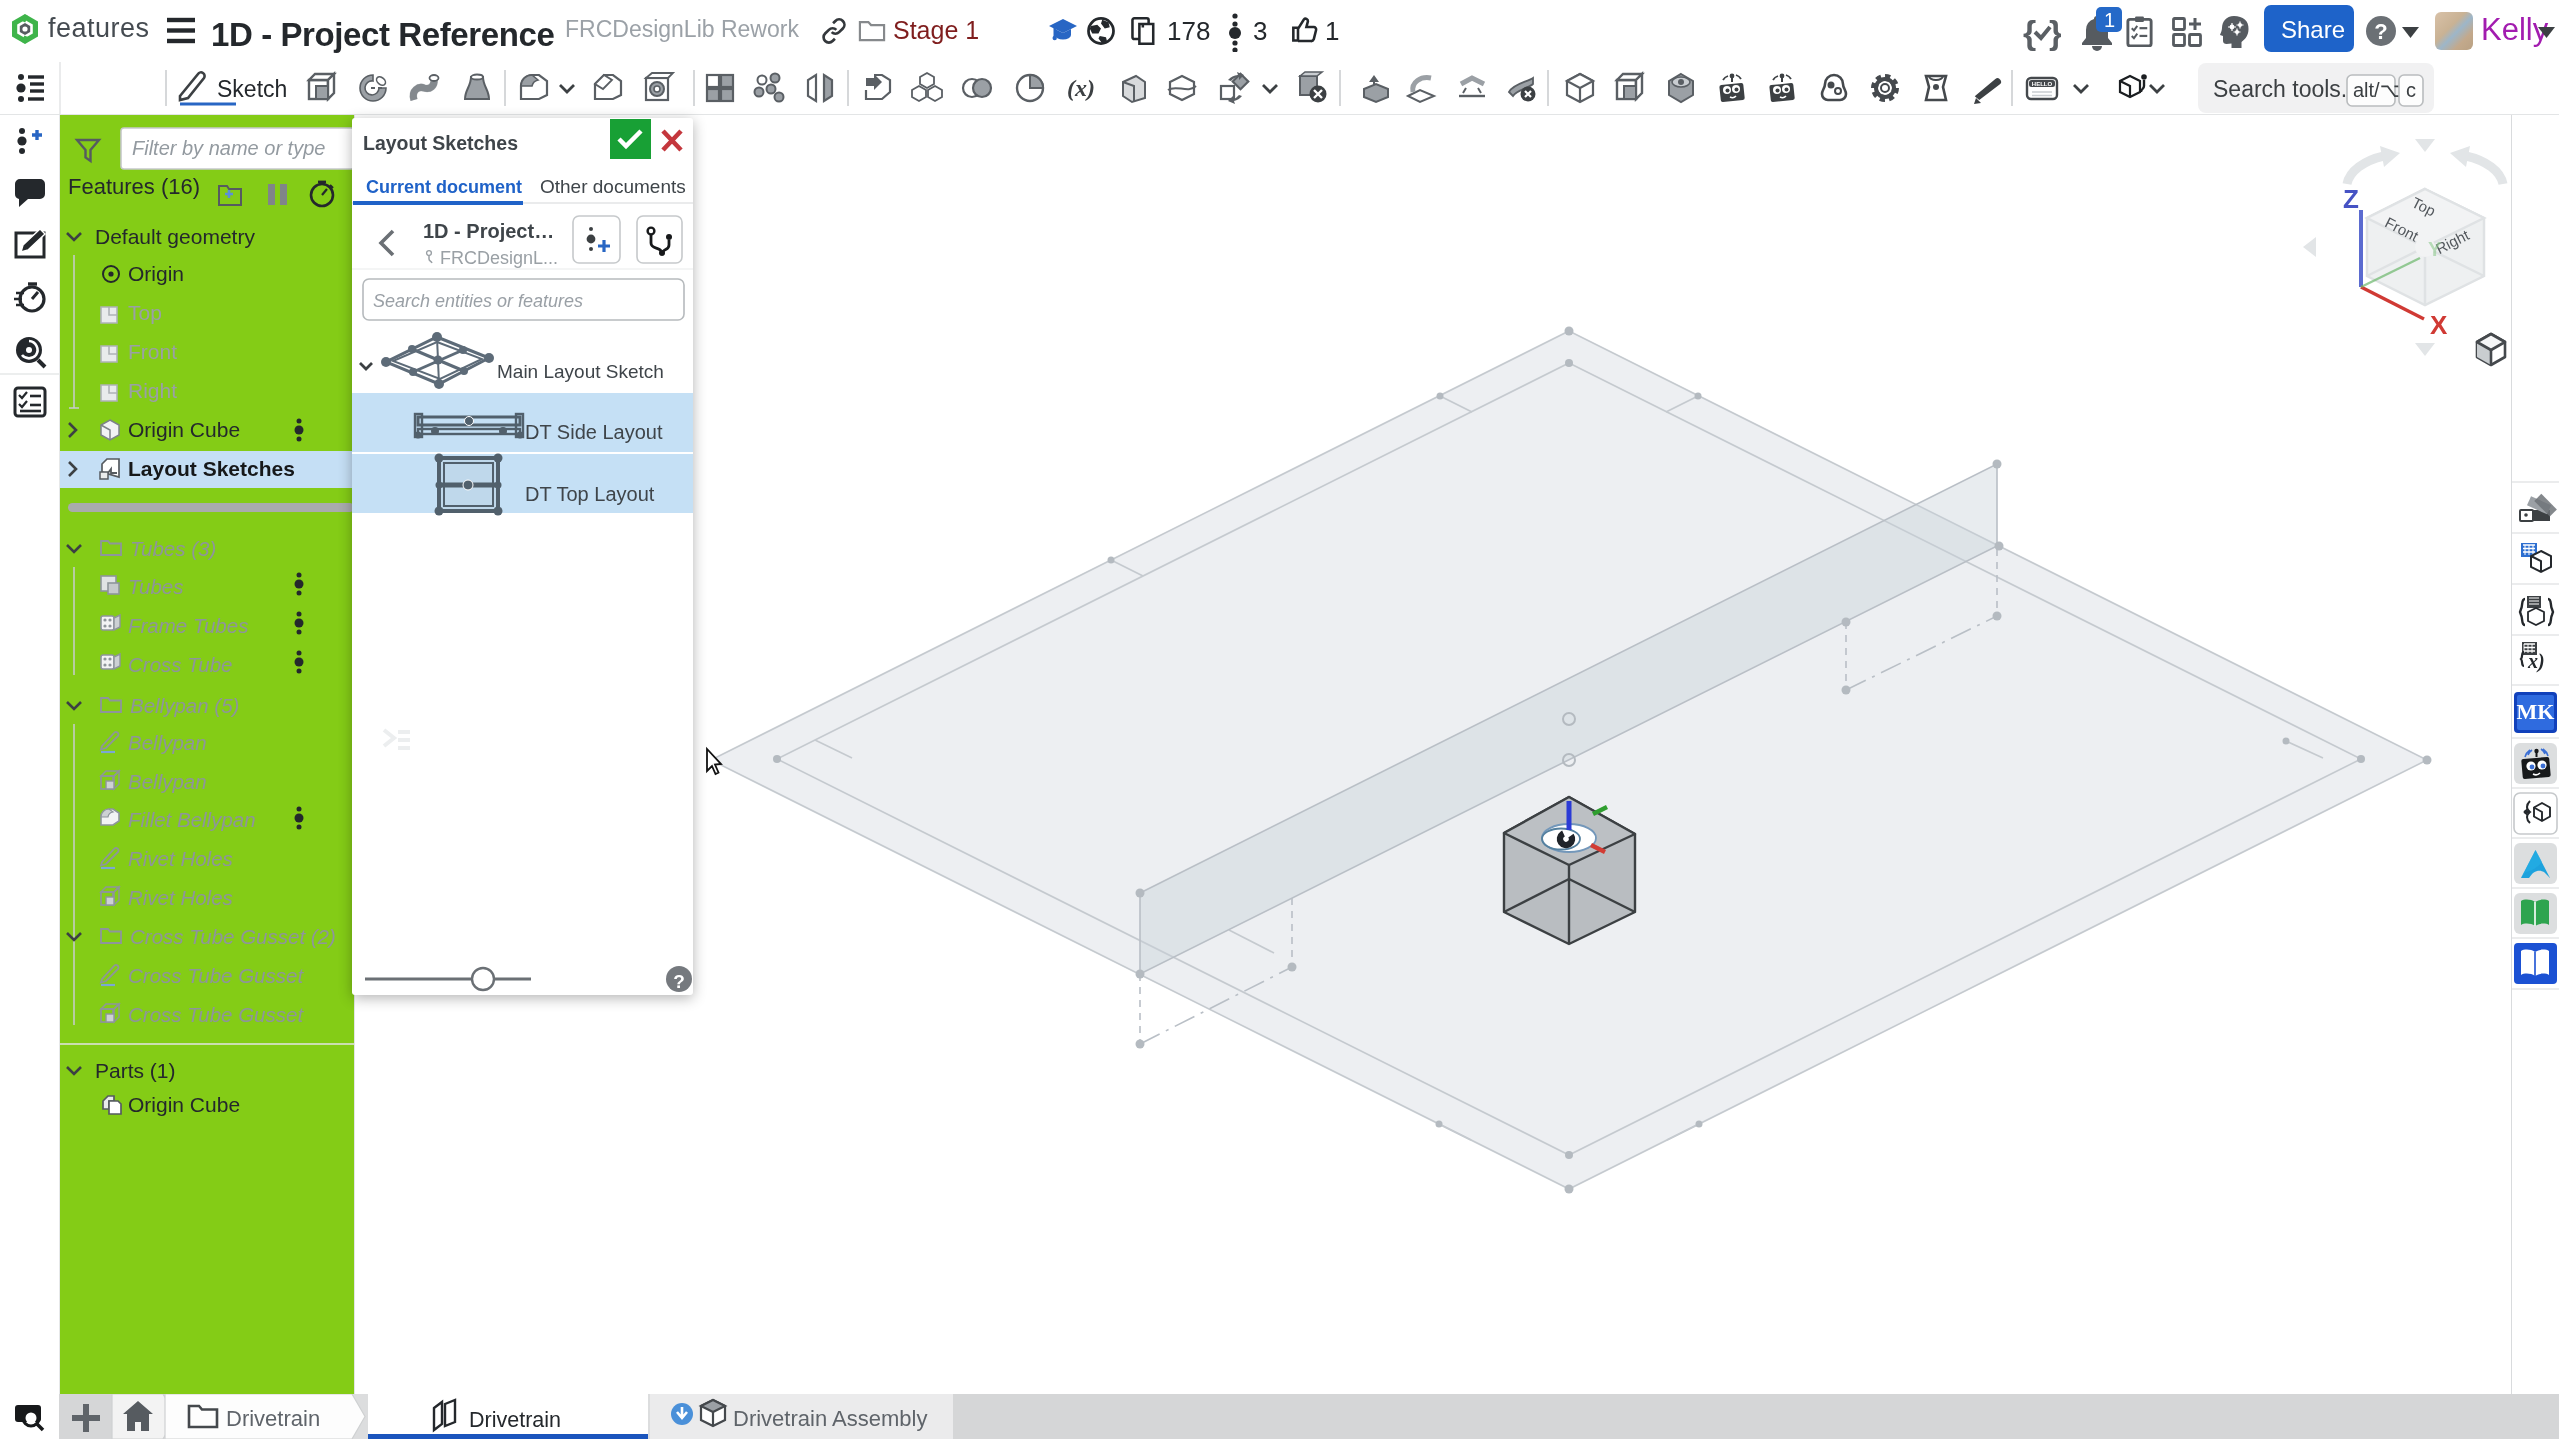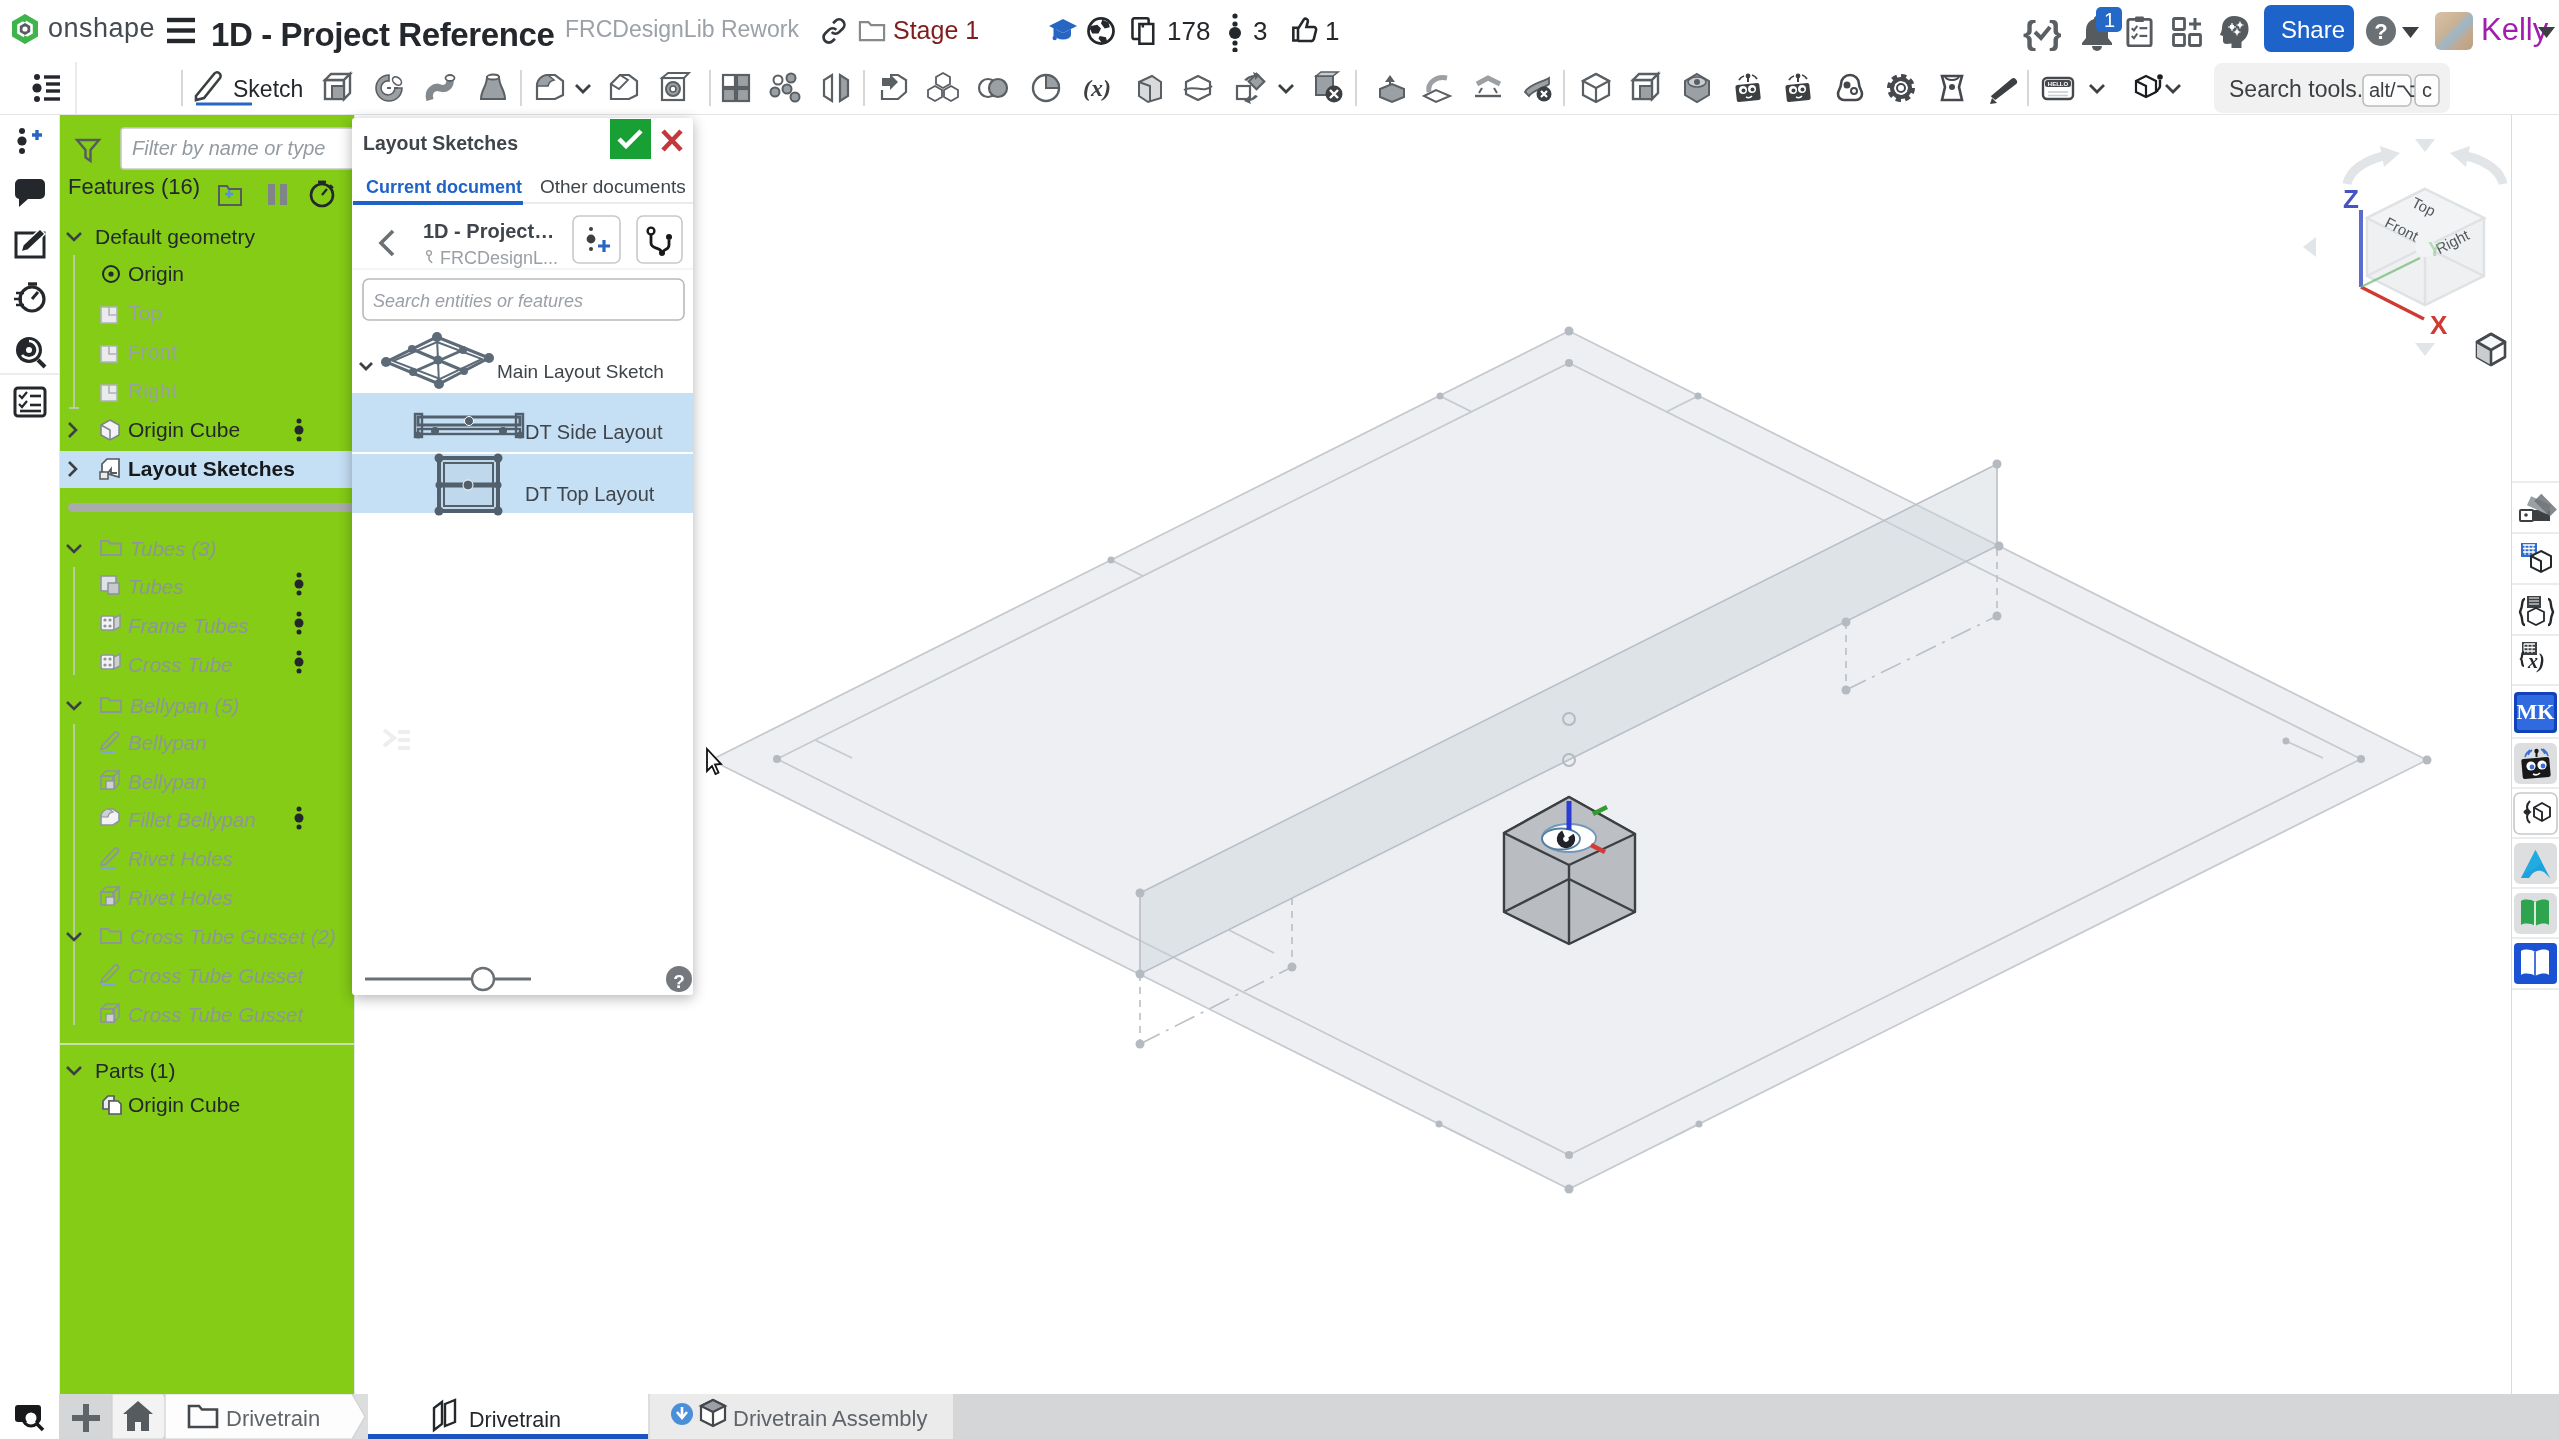--- a/index.html
+++ b/index.html
@@ -1,21 +1,21 @@
 <!DOCTYPE html>
 <html><head>
 <meta charset="utf-8">
 <style>
   * { margin:0; padding:0; box-sizing:border-box; }
   html,body { width:2559px; height:1439px; overflow:hidden; background:#fff;
     font-family:"Liberation Sans", sans-serif; }
   .abs { position:absolute; }
   #scene { position:absolute; left:0; top:0; z-index:0; }
   #header { position:absolute; left:0; top:0; width:2559px; height:62px; background:#fff; z-index:5; }
-  #toolbar { position:absolute; left:0; top:62px; width:2559px; height:53px; background:#fff; z-index:5; border-bottom:1px solid #e3e5e6;padding-left:16px;}
+  #toolbar { position:absolute; left:0; top:62px; width:2559px; height:53px; background:#fff; z-index:5; border-bottom:1px solid #e3e5e6;}
   #leftstrip { position:absolute; left:0; top:115px; width:60px; height:1279px; background:#fff; z-index:4; border-right:1px solid #e6e8e9;}
   #fpanel { position:absolute; left:60px; top:115px; width:295px; height:1279px; background:#84cc16; z-index:4; border-right:1px solid #e3e5e6;}
   #rside { position:absolute; left:2511px; top:115px; width:48px; height:1279px; background:#fff; z-index:4; border-left:1px solid #d9dbdd;}
   #bottombar { position:absolute; left:0; top:1394px; width:2400px; height:45px; background:#dcddde; z-index:6; }
   #dialog { position:absolute; left:352px; top:118px; width:341px; height:877px; background:#fff; z-index:7;
     box-shadow:0 3px 14px rgba(0,0,0,0.3); border-radius:3px; }
 </style>
 </head>
 <body>
 <svg id="scene" width="2559" height="1439" viewBox="0 0 2559 1439">
@@ -137,21 +137,21 @@
 </svg>
 <div id="header">
   <svg class="abs" style="left:9px;top:13px" width="32" height="32" viewBox="0 0 32 32">
     <polygon points="16,1 29,8.5 29,23.5 16,31 3,23.5 3,8.5" fill="#3eb44a"></polygon>
     <polygon points="16,7 23.8,11.5 23.8,20.5 16,25 8.2,20.5 8.2,11.5" fill="#fff"></polygon>
     <polygon points="16,10 21.2,13 21.2,19 16,22 10.8,19 10.8,13" fill="#565b60"></polygon>
     <rect x="14" y="2" width="4" height="7" fill="#3eb44a" transform="rotate(24 16 5)"></rect>
     <rect x="14" y="23" width="4" height="7" fill="#3eb44a" transform="rotate(24 16 26)"></rect>
     <circle cx="16" cy="16" r="2.6" fill="#fff"></circle>
   </svg>
-  <div class="abs" style="left:48px;top:13px;font-size:27px;color:#454b51;letter-spacing:0.5px">onshape</div>
+  <div class="abs" style="left:48px;top:13px;font-size:27px;color:#454b51;letter-spacing:0.5px">features</div>
   <svg class="abs" style="left:167px;top:17px" width="30" height="28" viewBox="0 0 30 28">
     <g stroke="#24282c" stroke-width="4.4">
         <line x1="0" y1="3" x2="28" y2="3"></line>
         <line x1="0" y1="13.5" x2="28" y2="13.5"></line>
         <line x1="0" y1="24" x2="28" y2="24"></line>
       </g>
   </svg>
   <div class="abs" style="left:211px;top:16px;font-size:33px;font-weight:bold;color:#24282c;letter-spacing:-0.4px">1D - Project Reference</div>
   <div class="abs" style="left:565px;top:16px;font-size:23px;color:#9ba1a7">FRCDesignLib Rework</div>
   <svg class="abs" style="left:820px;top:17px" width="28" height="28" viewBox="0 0 24 24">

